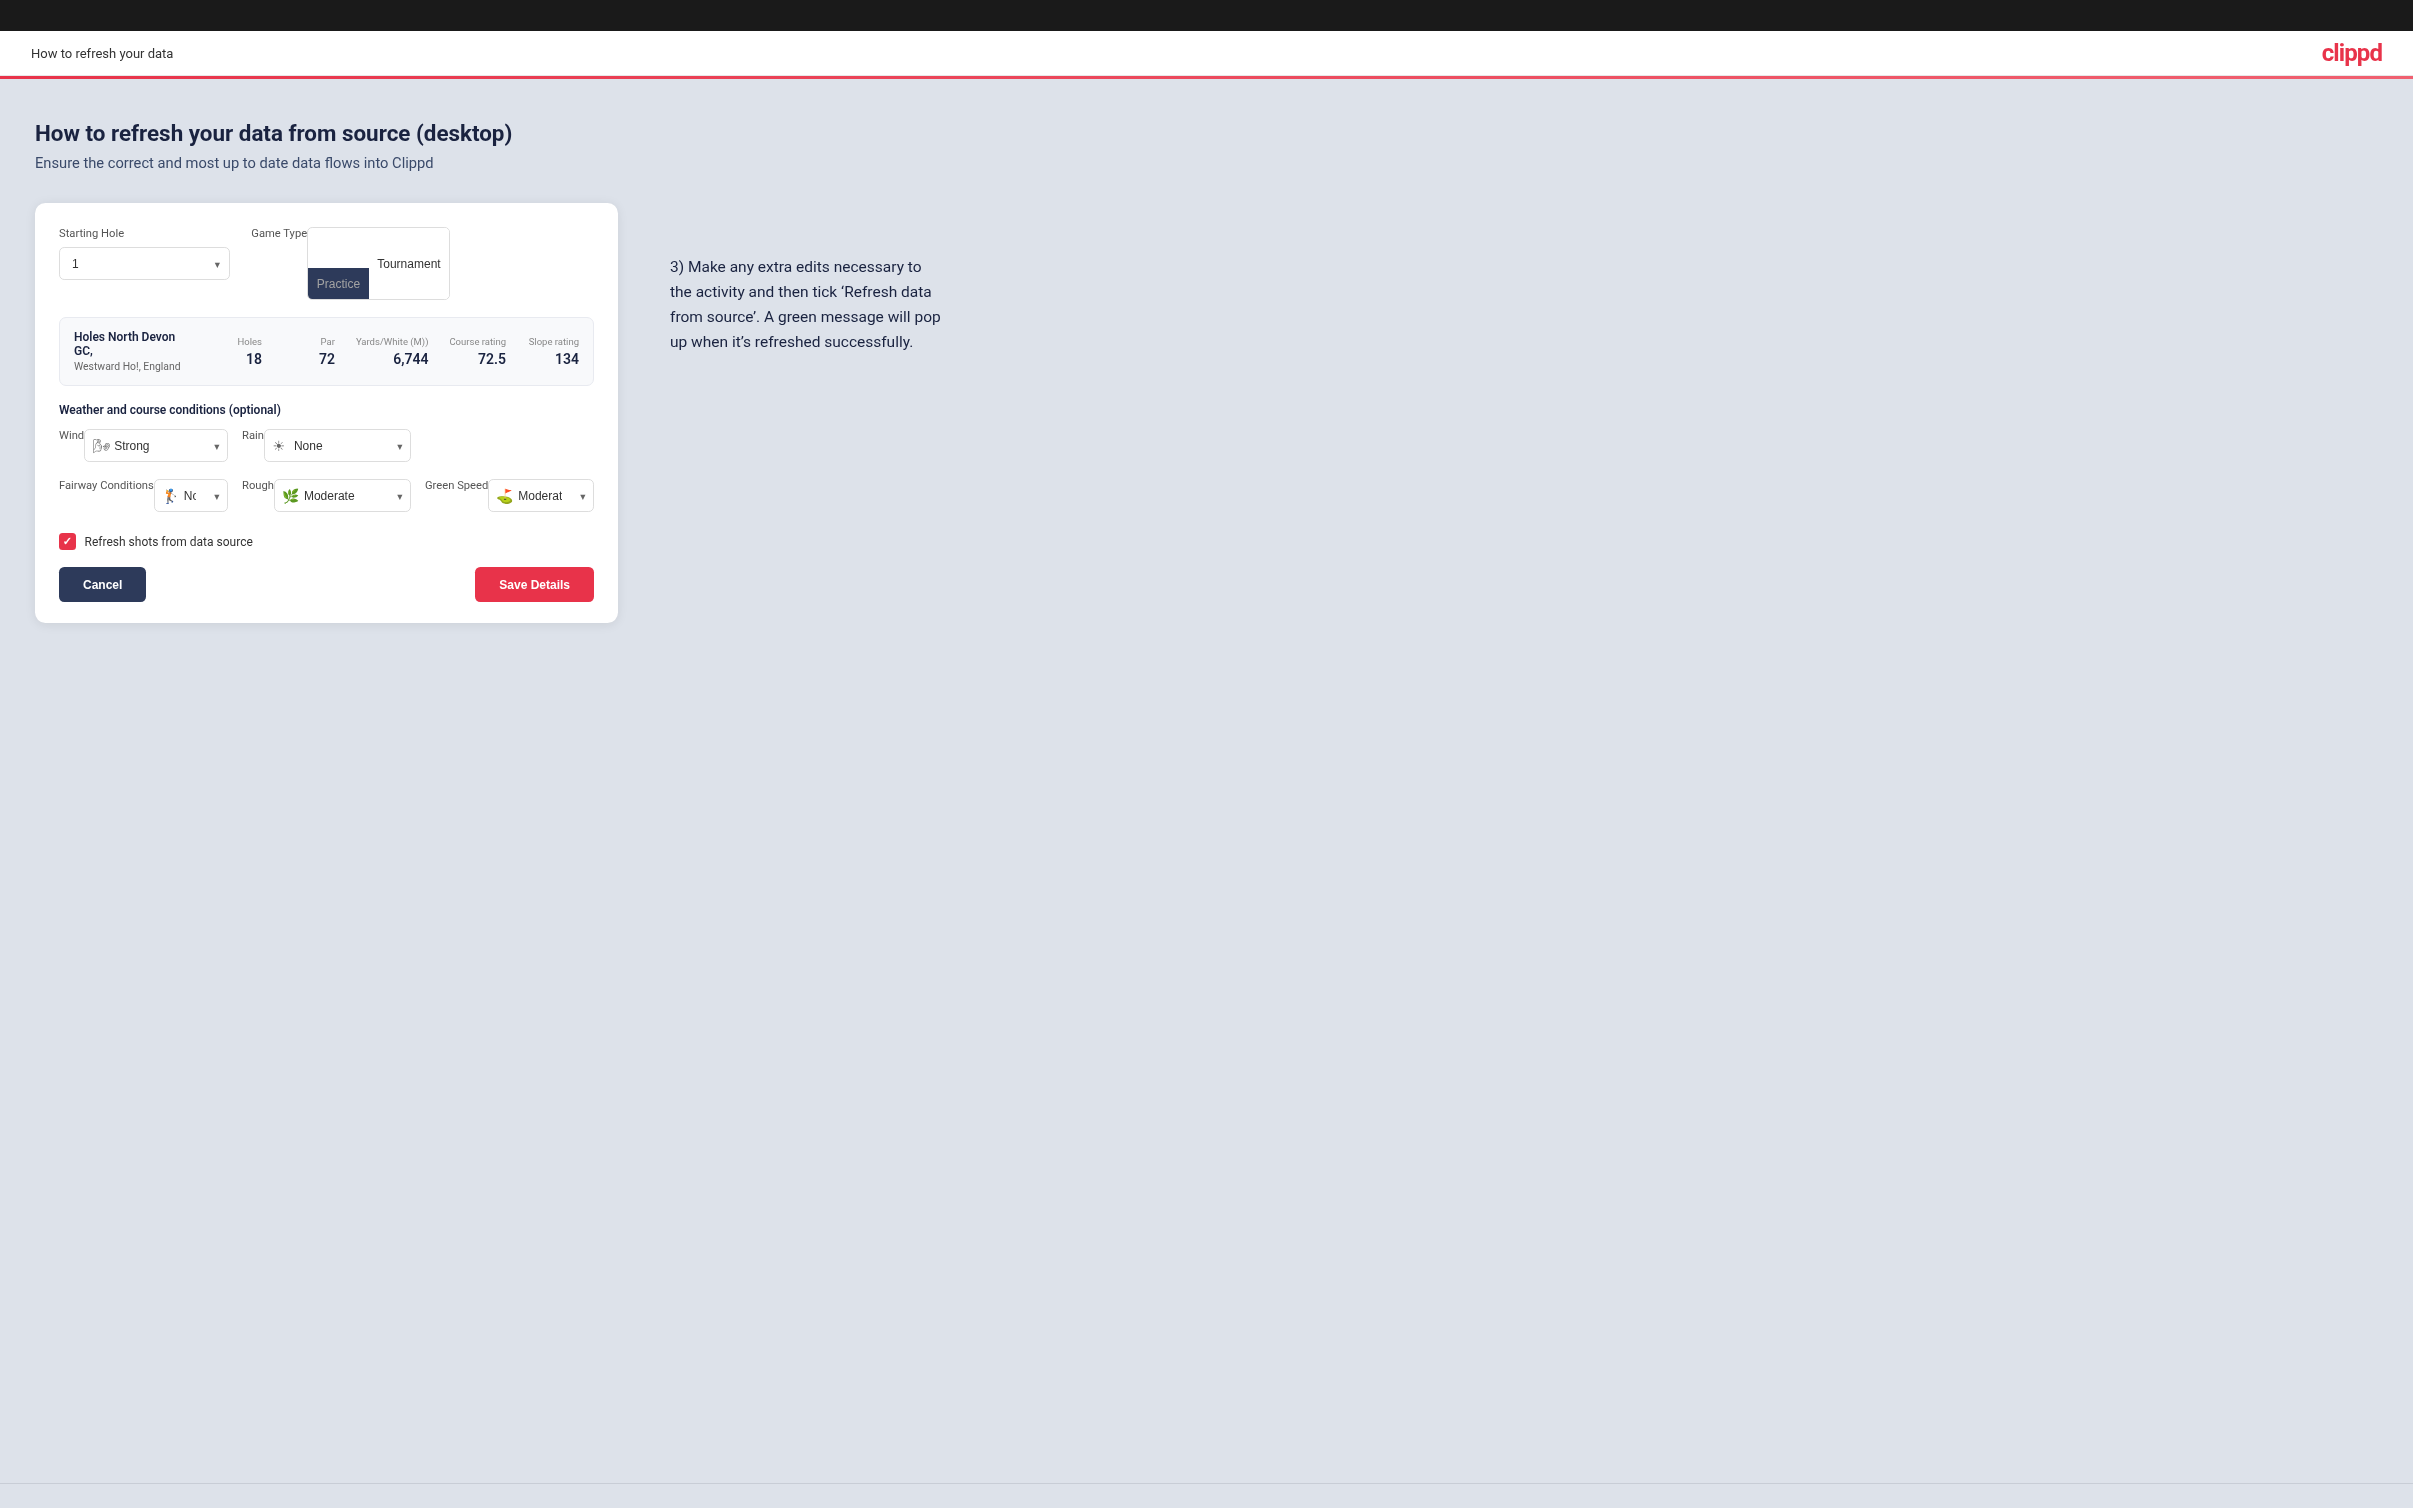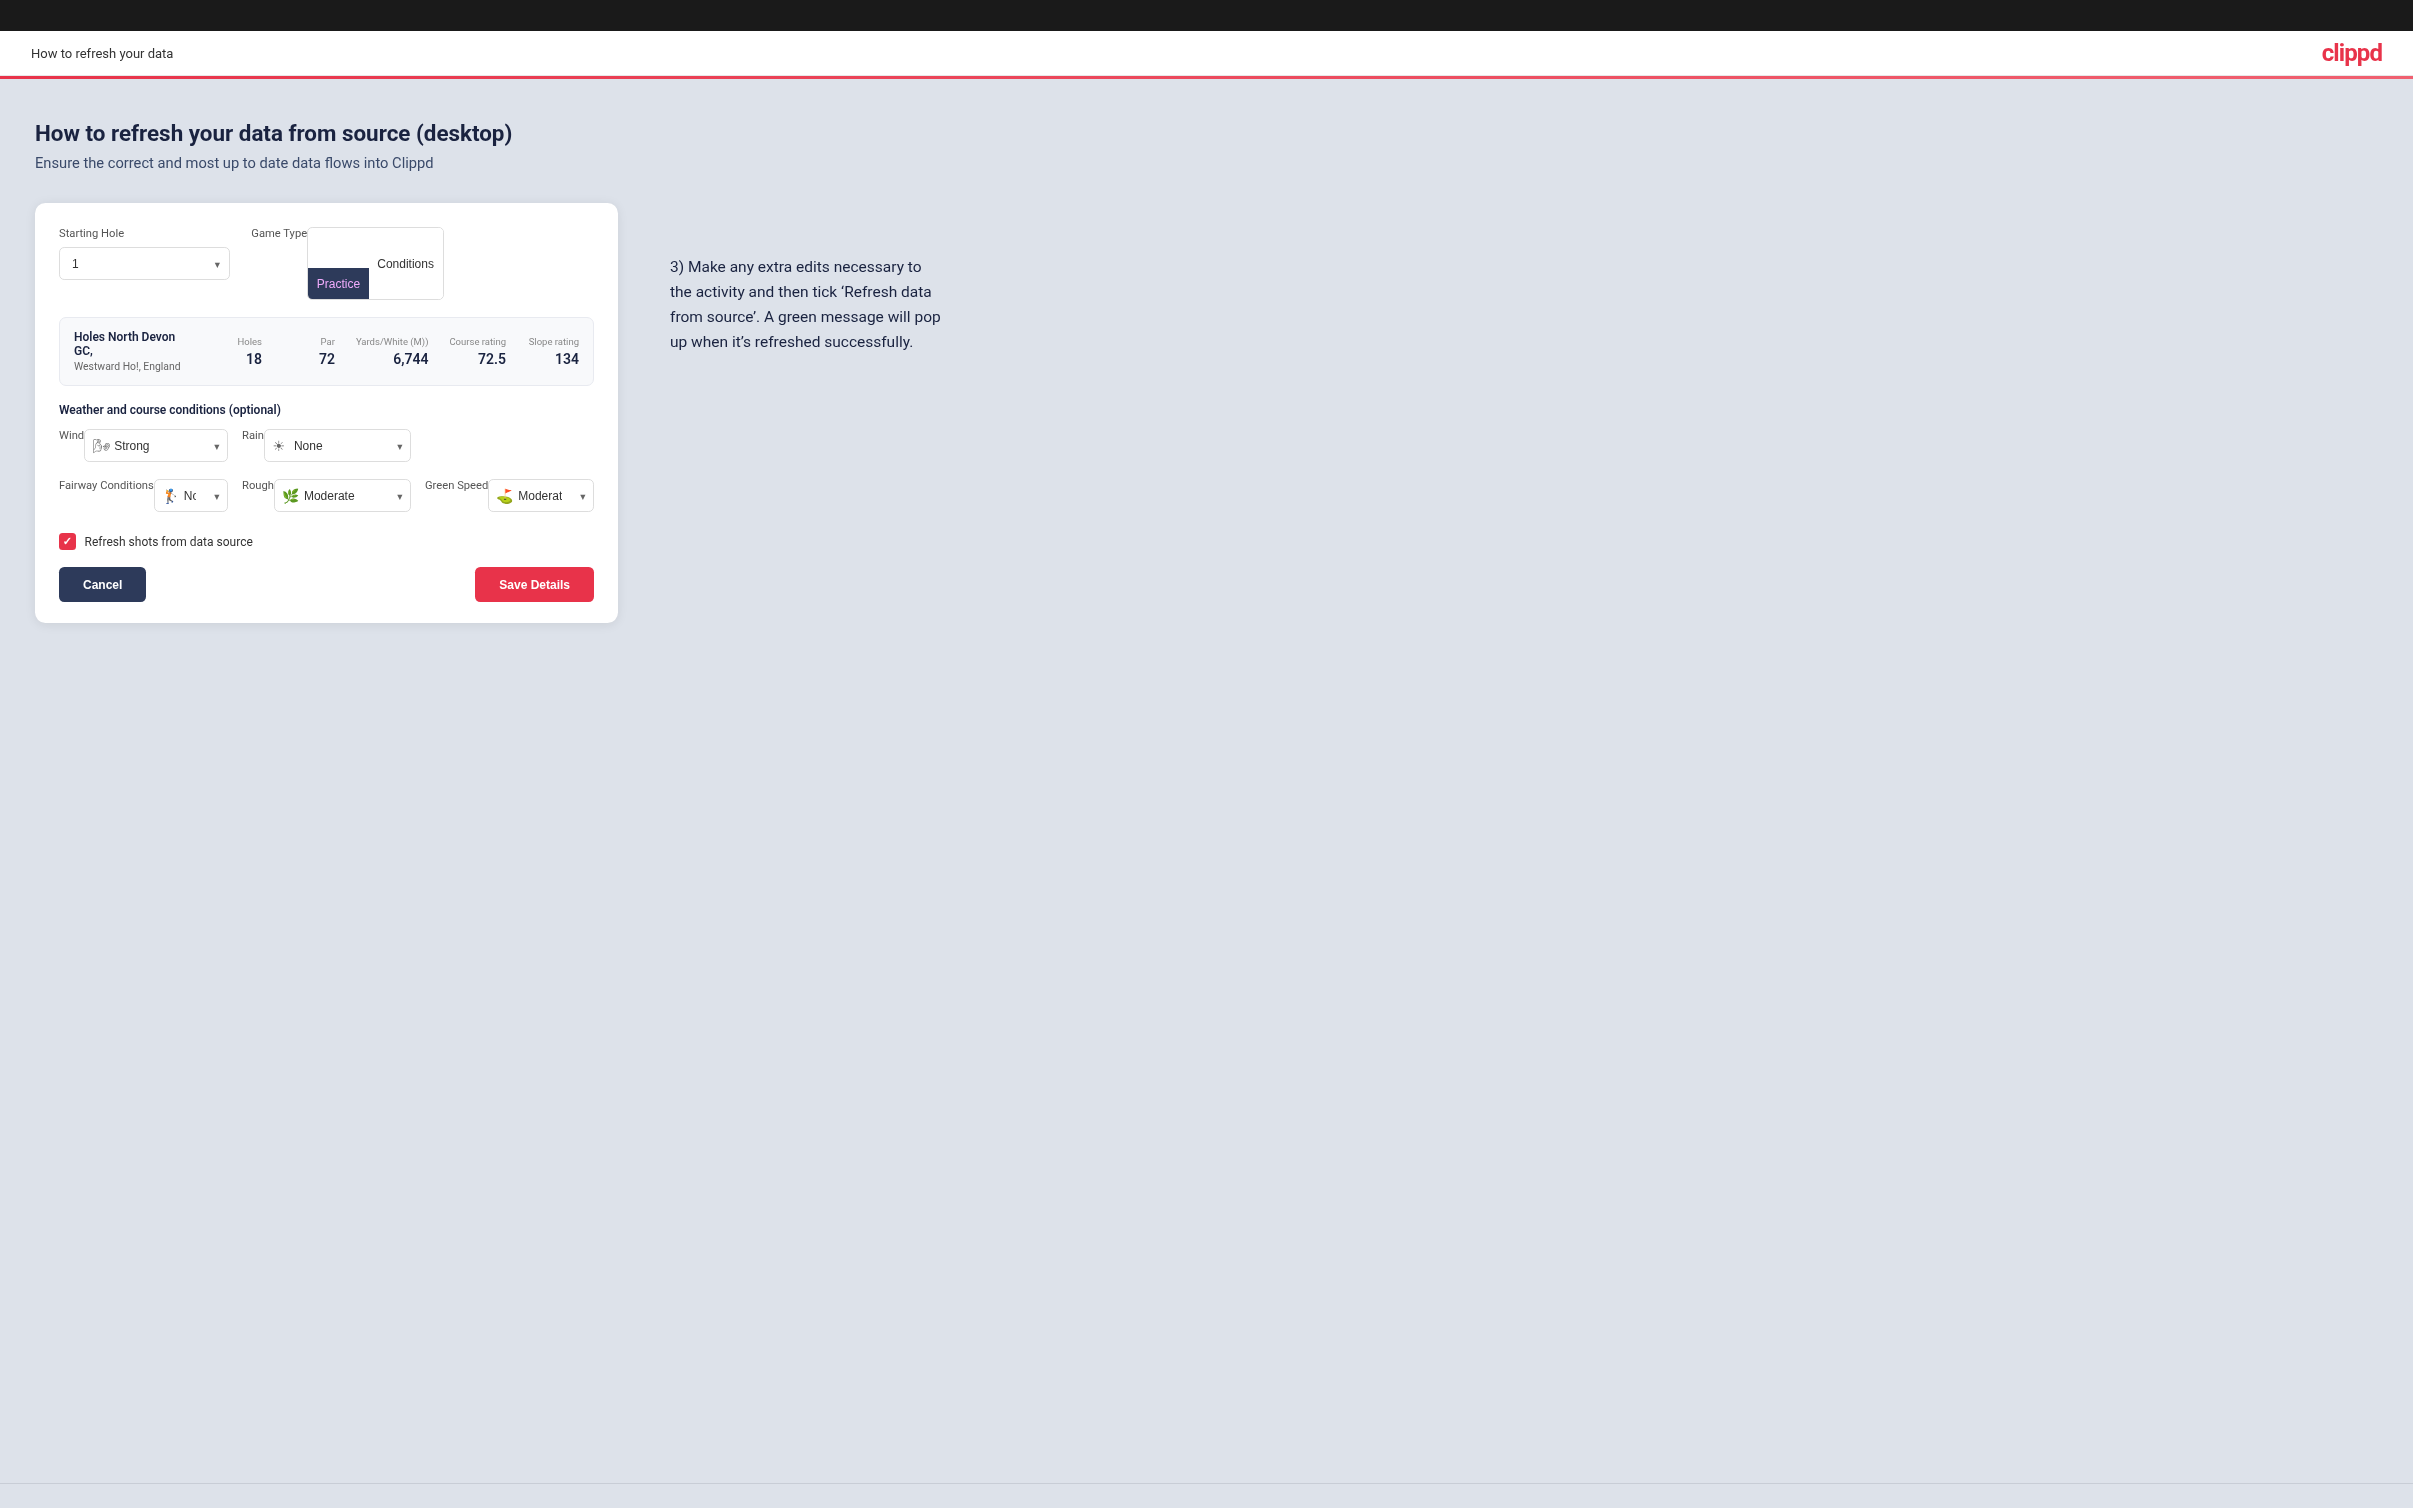--- a/index.html
+++ b/index.html
@@ -137,21 +137,21 @@
       flex: 1;
       padding: 8.6px;
       border: none;
       cursor: pointer;
       font-size: 12px;
       font-weight: 500;
     }
 
     .toggle-btn.active {
       background: #2d3a5a;
-      color: #f0abfc;
+      color: #a3a3a3;
       margin-top: 40px;
     }
 
     .toggle-btn.inactive {
       background: #fff;
       color: #333;
     }
 
     .course-row {
       background: #f8f9fb;
@@ -361,21 +361,21 @@
               <option>10</option>
             </select>
             <span class="chevron">▾</span>
           </div>
         </div>
 
         <div class="game-type-group">
           <label class="form-label">Game Type</label>
           <div class="toggle-buttons">
             <button class="toggle-btn active">Practice</button>
-            <button class="toggle-btn inactive">Conditions</button>
+            <button class="toggle-btn inactive">Tournament</button>
           </div>
         </div>
       </div>
 
       <div class="course-row">
         <div class="course-info">
           <div class="course-name">Holes North Devon GC,</div>
           <div class="course-location">Westward Ho!, England</div>
         </div>
         <div class="course-stat">

